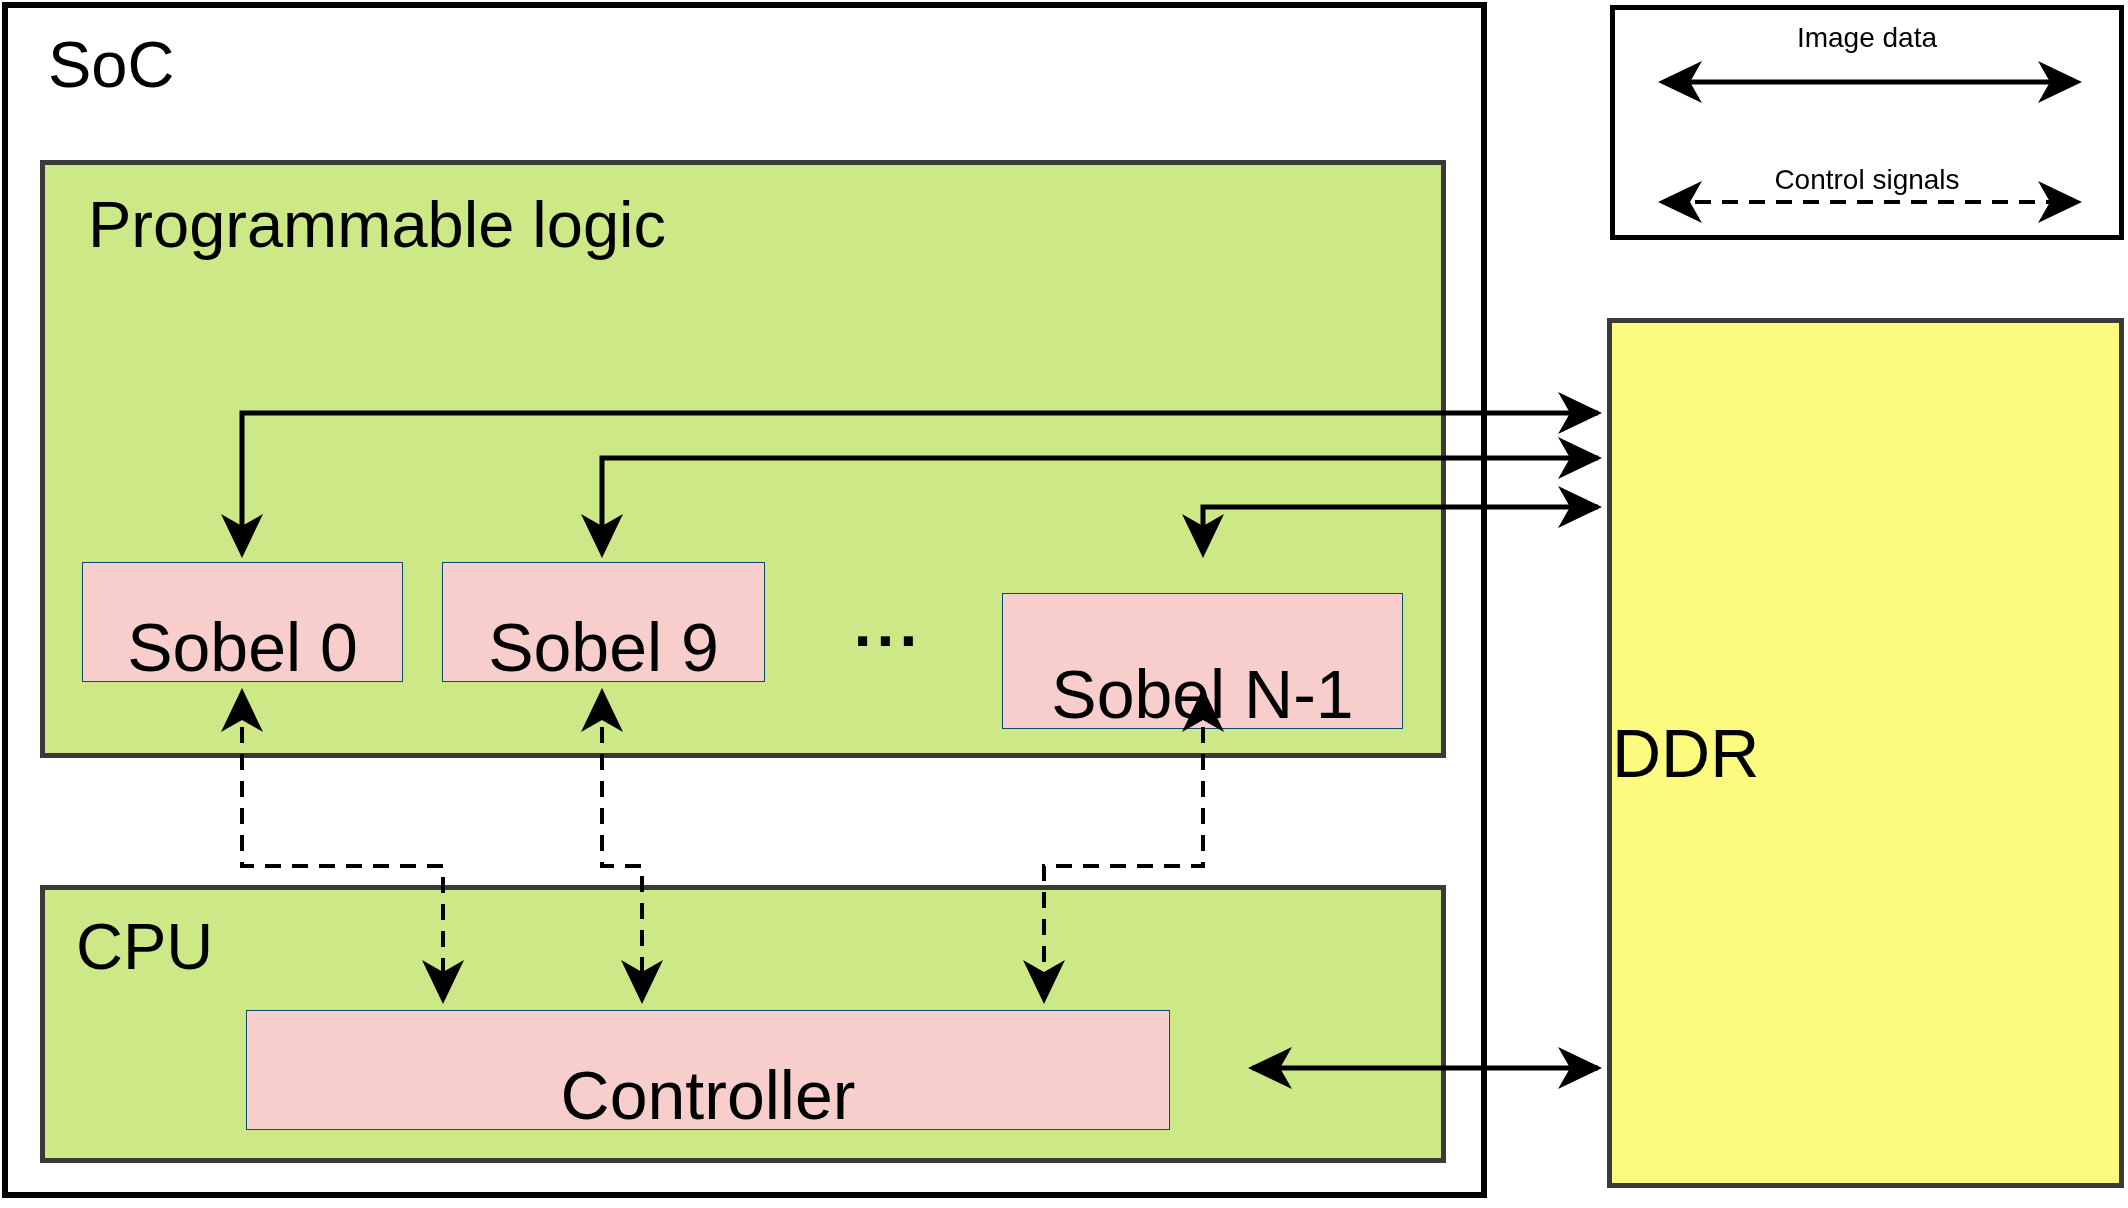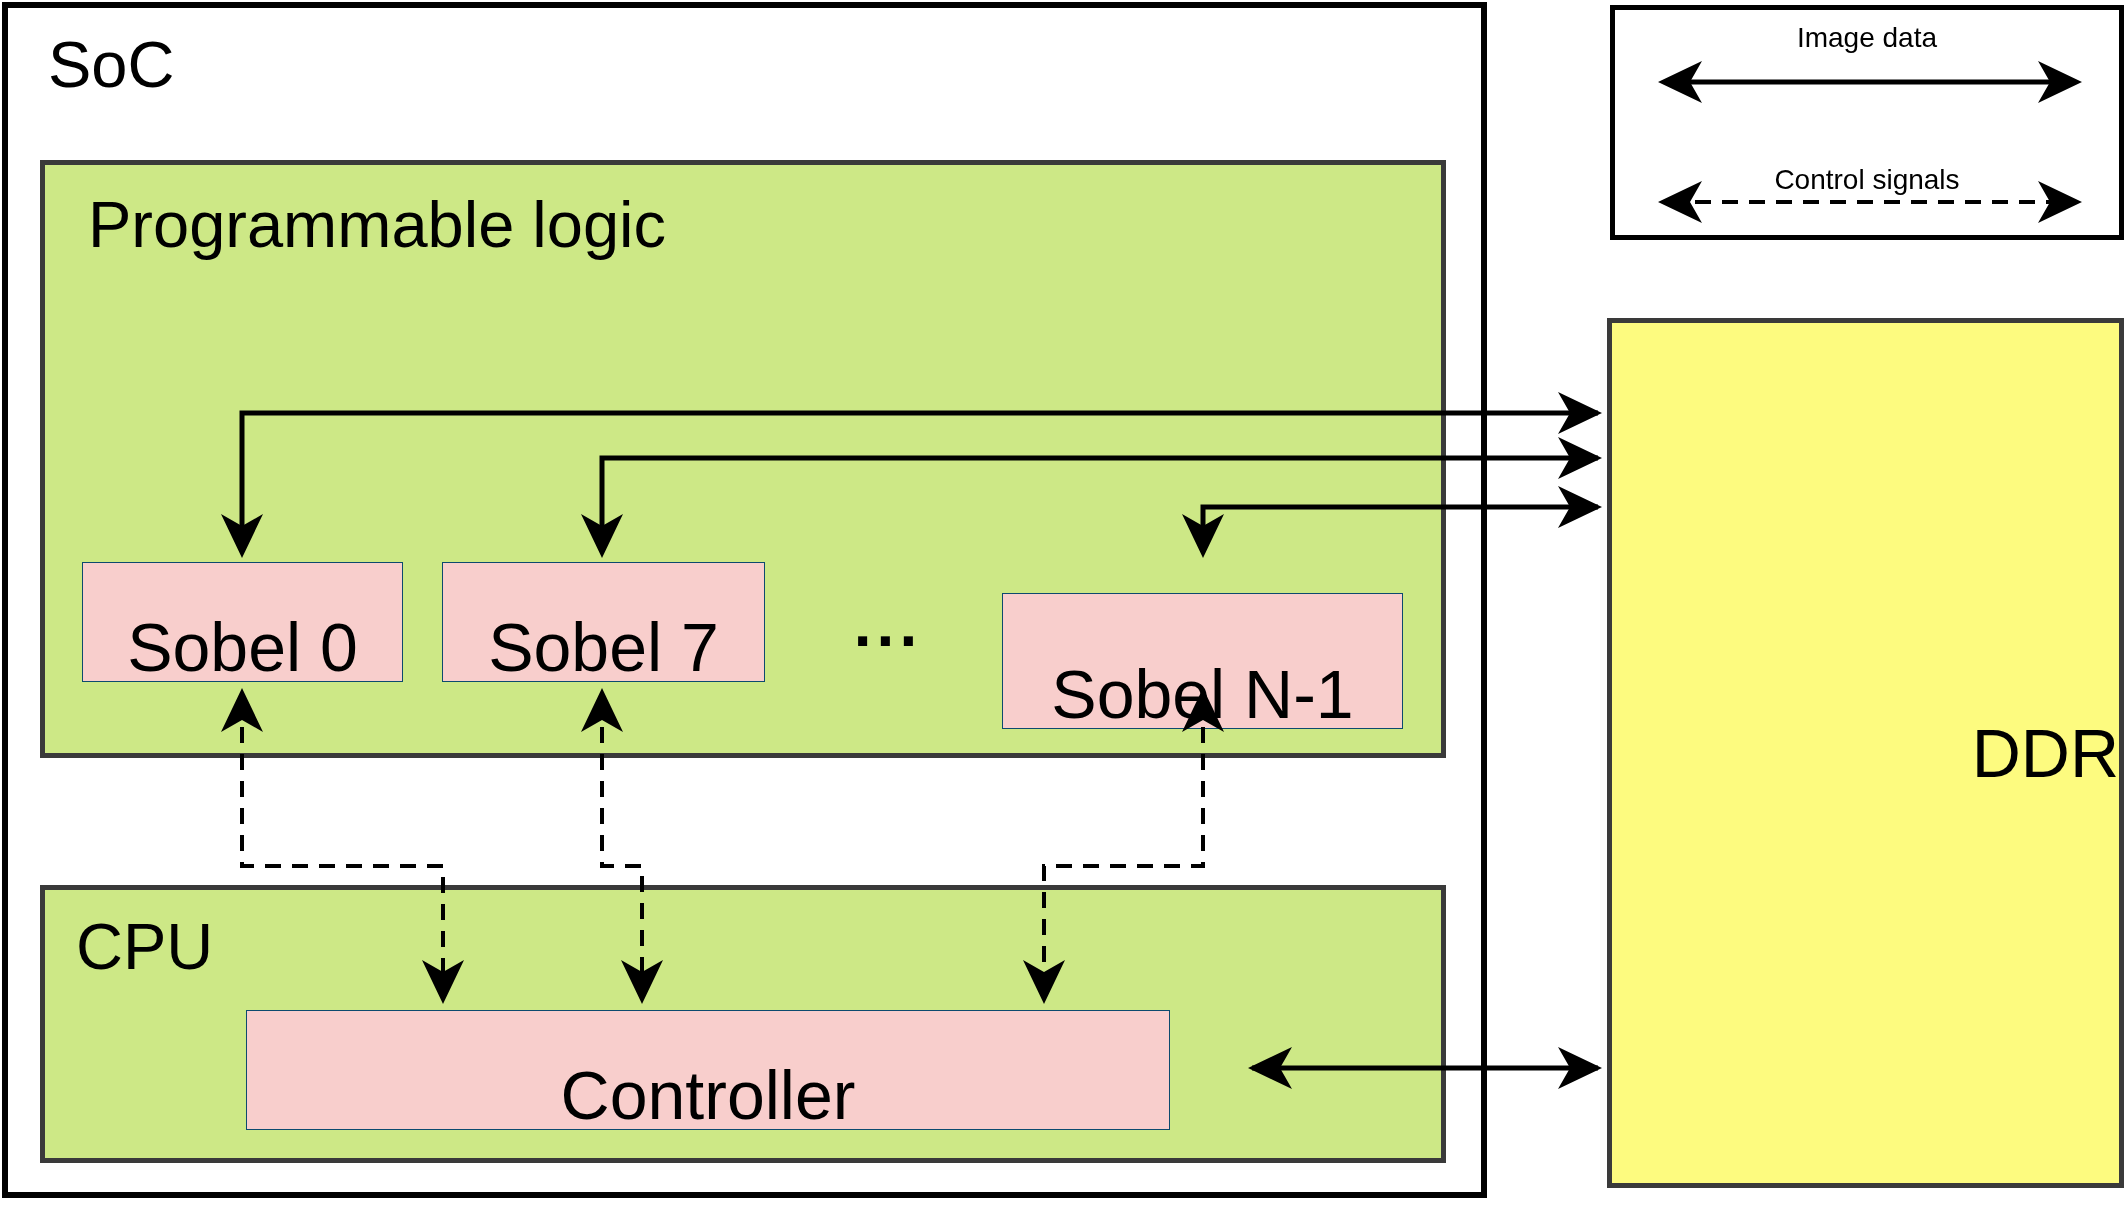--- a/index.html
+++ b/index.html
@@ -29,21 +29,21 @@
     display:flex;align-items:flex-end;justify-content:center;
     font-size:68px;line-height:1;white-space:nowrap;
   }
   .sobel0{left:82px;top:562px;width:321px;height:120px;}
   .sobel1{left:442px;top:562px;width:323px;height:120px;}
   .sobelN{left:1002px;top:562px;width:401px;height:136px;margin-top:31px;}
   .controller{left:246px;top:1010px;width:924px;height:120px;}
   .ddr{
     left:1607px;top:318px;width:517px;height:870px;
     border:5px solid #3a3a3a;background:#fdfb7f;
-    display:flex;align-items:center;justify-content:flex-end;
+    display:flex;align-items:center;justify-content:flex-start;
     font-size:68px;line-height:1;
   }
   .legend{
     left:1610px;top:5px;width:514px;height:235px;
     border:5px solid #000;background:#fff;
   }
   .corner-label{
     position:absolute;font-size:65px;line-height:1;white-space:nowrap;
   }
   .soc-label{left:48px;top:32px;}
@@ -76,21 +76,21 @@
   <div class="box region pl"></div>
   <div class="corner-label pl-label">Programmable logic</div>
 
   <div class="box region cpu"></div>
   <div class="corner-label cpu-label">CPU</div>
 
   <div class="box block sobel0">
     <span>Sobel 0</span>
   </div>
   <div class="box block sobel1">
-    <span>Sobel 7</span>
+    <span>Sobel 9</span>
   </div>
   <div class="ellipsis">...</div>
   <div class="box block sobelN">
     <span>Sobel N-1</span>
   </div>
 
   <div class="box block controller">
     <span>Controller</span>
   </div>
 

